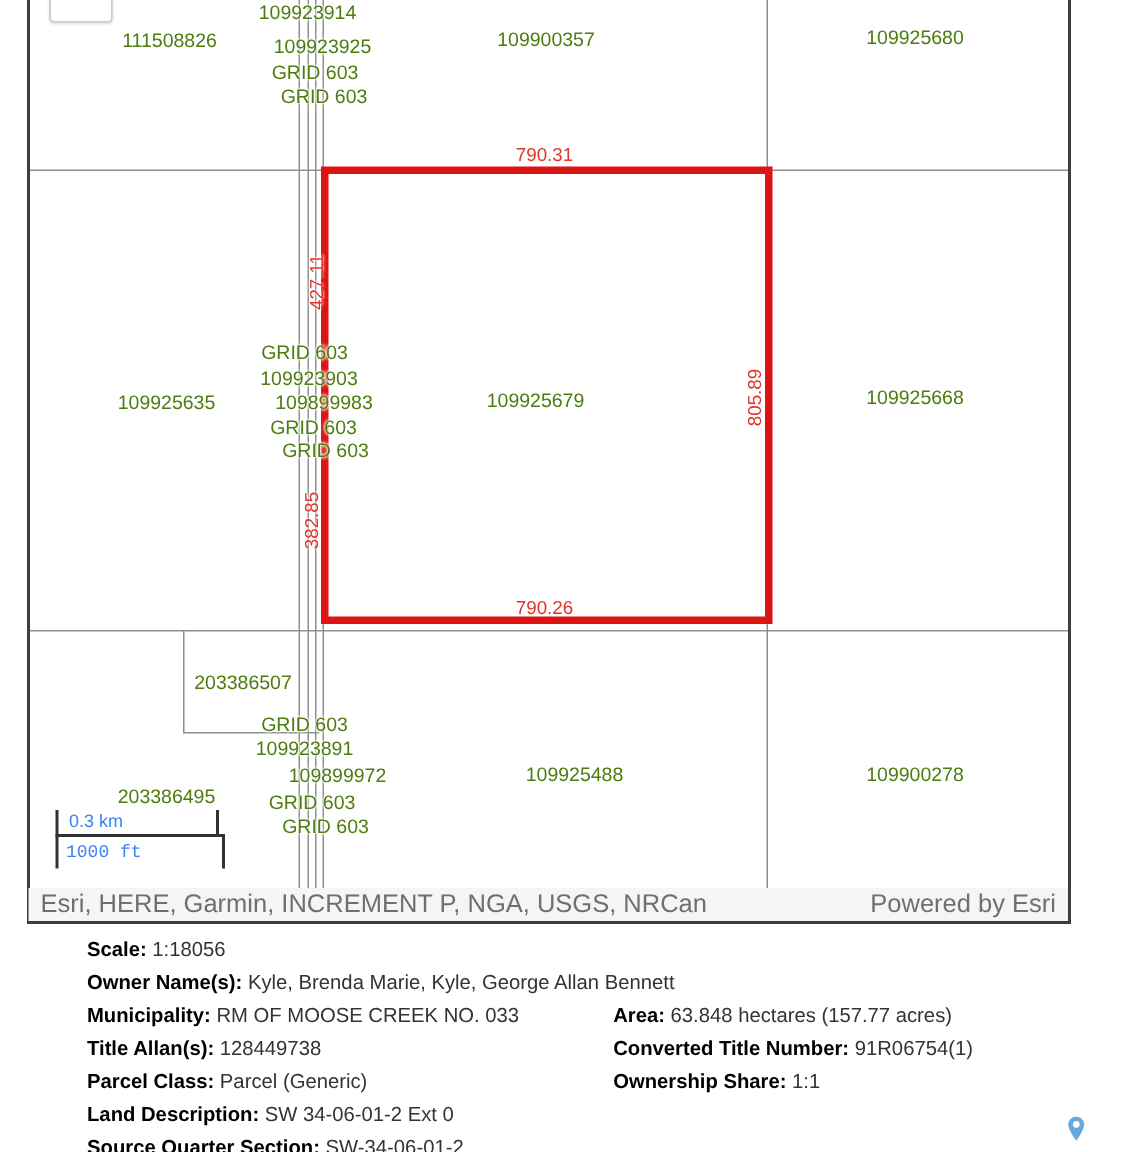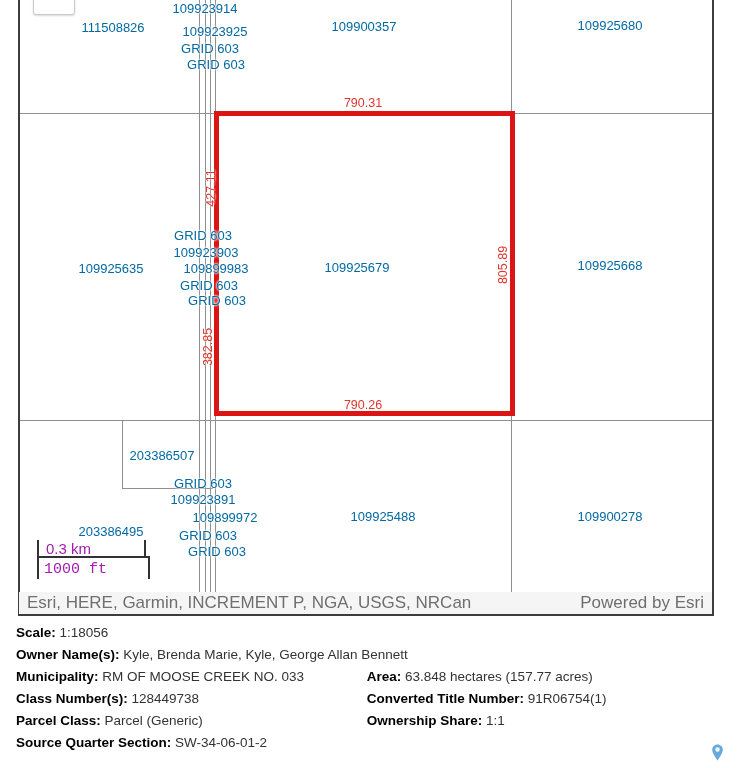--- a/index.html
+++ b/index.html
@@ -10,21 +10,21 @@
   }
   
   #map{
     position:absolute;left:0;top:0;width:754px;height:616px;background:#ffffff;
   }
   .vline{position:absolute;width:1px;background:#8f8f8f;}
   .hline{position:absolute;height:1px;background:#8f8f8f;}
   .border-dark{background:#3d3d3d;}
   .mlabel{
     position:absolute;transform:translate(-50%,-50%);
-    font-size:13px;color:#0369a1;white-space:nowrap;letter-spacing:0px;
+    font-size:13px;color:#4d7c0f;white-space:nowrap;letter-spacing:0px;
     text-shadow:0 0 2px #fff,0 0 2px #fff,0 0 3px #fff;
   }
   .dim{
     position:absolute;transform:translate(-50%,-50%);
     font-size:12.5px;color:#e0352b;white-space:nowrap;
     text-shadow:0 0 2px #fff,0 0 2px #fff;
   }
   .dim-v{transform:translate(-50%,-50%) rotate(-90deg);}
   #selected-parcel{
     position:absolute;left:214px;top:111px;width:291px;height:295px;
@@ -32,36 +32,36 @@
   }
   
   #widget-box{
     position:absolute;left:33px;top:-6px;width:40px;height:19px;
     background:#fff;border:1px solid #c9c9c9;border-radius:3px;
     box-shadow:0 1px 2px rgba(0,0,0,.15);
   }
   
   .sb{position:absolute;background:#323232;}
   .sb-label{
-    position:absolute;font-size:15px;color:#a21caf;white-space:nowrap;
+    position:absolute;font-size:12px;color:#3b82f6;white-space:nowrap;
     text-shadow:0 0 2px #fff,0 0 2px #fff;
   }
   
   #attrib{
     position:absolute;left:19px;top:592px;width:693px;height:22px;
     background:#f5f5f5;display:flex;align-items:center;
     justify-content:space-between;padding:0 8px;box-sizing:border-box;
     font-size:17px;color:#6f6f6f;
   }
   
   #info{
     position:absolute;left:0;top:622px;width:754px;
     font-size:13.5px;color:#333;
   }
-  .irow{height:22px;line-height:22px;padding-left:16px;white-space:nowrap;}
+  .irow{height:22px;line-height:22px;padding-left:58px;white-space:nowrap;}
   .irow b{color:#000;}
   .cell1{display:inline-block;width:347px;}
   #pin{position:absolute;left:711px;top:744px;width:13px;height:17px;}
 </style>
 </head>
 <body>
 
 <div id="map">
 
   <div class="vline border-dark" style="left:18px;top:0;height:616px;width:2px;"></div>
@@ -144,35 +144,39 @@
   <div class="irow">
     <span class="cell1">
       <b>Municipality:</b>
       <span>RM OF MOOSE CREEK NO. 033</span>
     </span>
     <b>Area:</b>
     <span>63.848 hectares (157.77 acres)</span>
   </div>
   <div class="irow">
     <span class="cell1">
-      <b>Class Number(s):</b>
+      <b>Title Allan(s):</b>
       <span>128449738</span>
     </span>
     <b>Converted Title Number:</b>
     <span>91R06754(1)</span>
   </div>
   <div class="irow">
     <span class="cell1">
       <b>Parcel Class:</b>
       <span>Parcel (Generic)</span>
     </span>
     <b>Ownership Share:</b>
     <span>1:1</span>
   </div>
   <div class="irow">
+    <b>Land Description:</b>
+    <span>SW 34-06-01-2 Ext 0</span>
+  </div>
+  <div class="irow">
     <b>Source Quarter Section:</b>
     <span>SW-34-06-01-2</span>
   </div>
 </div>
 
 <svg id="pin" viewBox="0 0 24 32">
   <path d="M12 1C6.5 1 2 5.4 2 10.8 2 18 12 31 12 31s10-13 10-20.2C22 5.4 17.5 1 12 1z" fill="#66aadd"></path>
   <circle cx="12" cy="10.5" r="4.2" fill="#ffffff"></circle>
 </svg>
 

